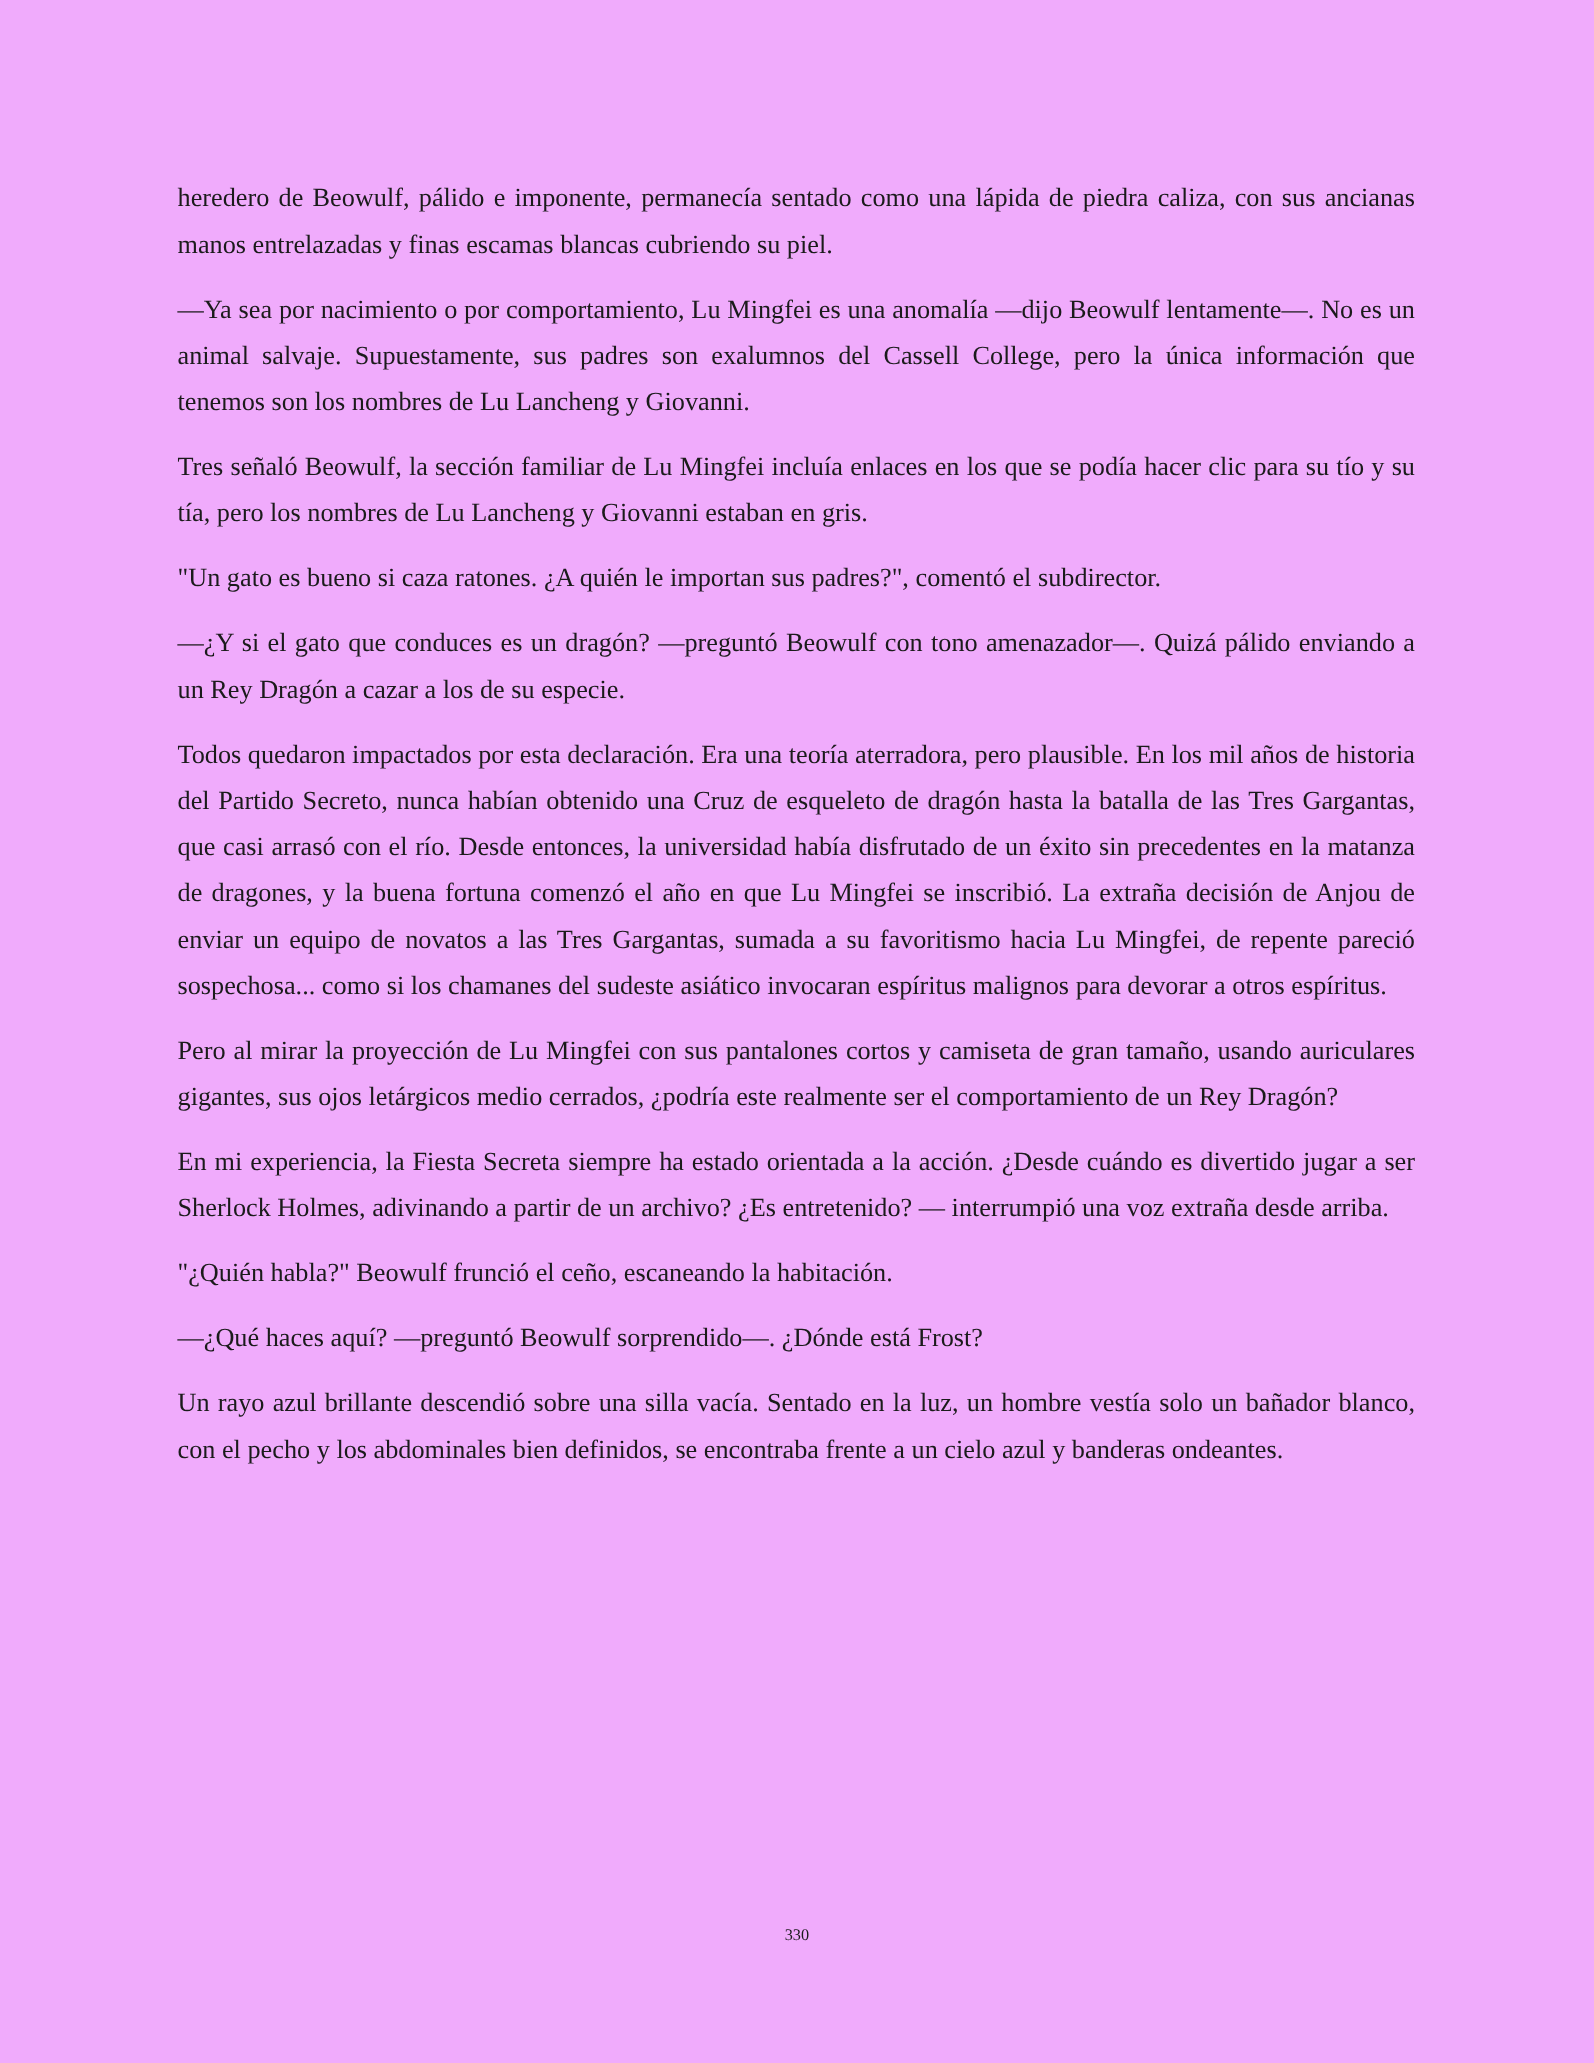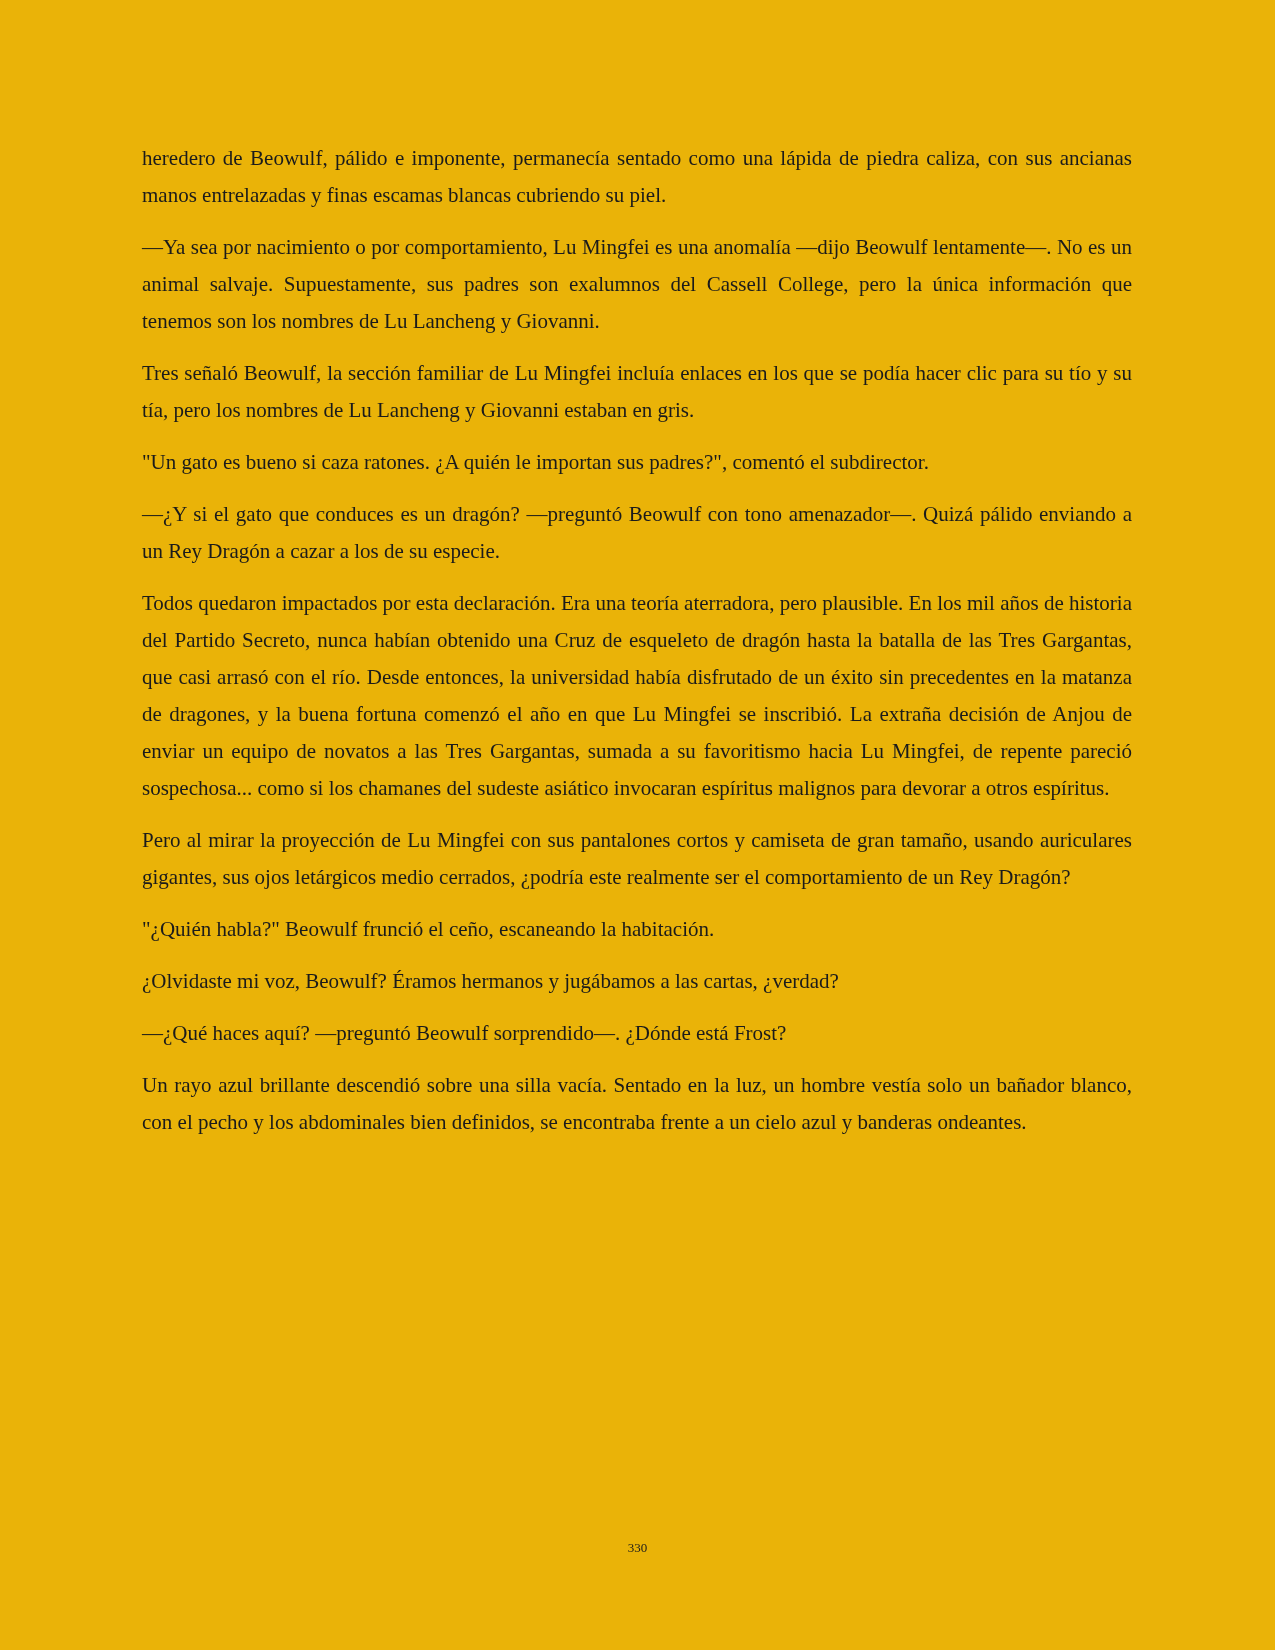--- a/index.html
+++ b/index.html
@@ -5,21 +5,21 @@
 <style>
   html, body {
     margin: 0;
     padding: 0;
     background: #ffffff;
   }
   .page {
     position: relative;
     width: 1275px;
     height: 1650px;
-    background: #eab308;
+    background: #f0abfc;
     font-family: "Liberation Serif", "DejaVu Serif", serif;
     color: #1b1b1b;
     overflow: hidden;
   }
   .content {
     position: absolute;
     top: 140px;
     left: 142px;
     width: 990px;
   }
@@ -46,19 +46,19 @@
 
 <div class="page">
   <div class="content">
     <p>heredero de Beowulf, pálido e imponente, permanecía sentado como una lápida de piedra caliza, con sus ancianas manos entrelazadas y finas escamas blancas cubriendo su piel.</p>
     <p>—Ya sea por nacimiento o por comportamiento, Lu Mingfei es una anomalía —dijo Beowulf lentamente—. No es un animal salvaje. Supuestamente, sus padres son exalumnos del Cassell College, pero la única información que tenemos son los nombres de Lu Lancheng y Giovanni.</p>
     <p>Tres señaló Beowulf, la sección familiar de Lu Mingfei incluía enlaces en los que se podía hacer clic para su tío y su tía, pero los nombres de Lu Lancheng y Giovanni estaban en gris.</p>
     <p>"Un gato es bueno si caza ratones. ¿A quién le importan sus padres?", comentó el subdirector.</p>
     <p>—¿Y si el gato que conduces es un dragón? —preguntó Beowulf con tono amenazador—. Quizá pálido enviando a un Rey Dragón a cazar a los de su especie.</p>
     <p>Todos quedaron impactados por esta declaración. Era una teoría aterradora, pero plausible. En los mil años de historia del Partido Secreto, nunca habían obtenido una Cruz de esqueleto de dragón hasta la batalla de las Tres Gargantas, que casi arrasó con el río. Desde entonces, la universidad había disfrutado de un éxito sin precedentes en la matanza de dragones, y la buena fortuna comenzó el año en que Lu Mingfei se inscribió. La extraña decisión de Anjou de enviar un equipo de novatos a las Tres Gargantas, sumada a su favoritismo hacia Lu Mingfei, de repente pareció sospechosa... como si los chamanes del sudeste asiático invocaran espíritus malignos para devorar a otros espíritus.</p>
     <p>Pero al mirar la proyección de Lu Mingfei con sus pantalones cortos y camiseta de gran tamaño, usando auriculares gigantes, sus ojos letárgicos medio cerrados, ¿podría este realmente ser el comportamiento de un Rey Dragón?</p>
+    <p>En mi experiencia, la Fiesta Secreta siempre ha estado orientada a la acción. ¿Desde cuándo es divertido jugar a ser Sherlock Holmes, adivinando a partir de un archivo? ¿Es entretenido? — interrumpió una voz extraña desde arriba.</p>
     <p>"¿Quién habla?" Beowulf frunció el ceño, escaneando la habitación.</p>
-    <p>¿Olvidaste mi voz, Beowulf? Éramos hermanos y jugábamos a las cartas, ¿verdad?</p>
     <p>—¿Qué haces aquí? —preguntó Beowulf sorprendido—. ¿Dónde está Frost?</p>
     <p>Un rayo azul brillante descendió sobre una silla vacía. Sentado en la luz, un hombre vestía solo un bañador blanco, con el pecho y los abdominales bien definidos, se encontraba frente a un cielo azul y banderas ondeantes.</p>
   </div>
   <div class="page-number">330</div>
 </div>
 
 </body></html>

